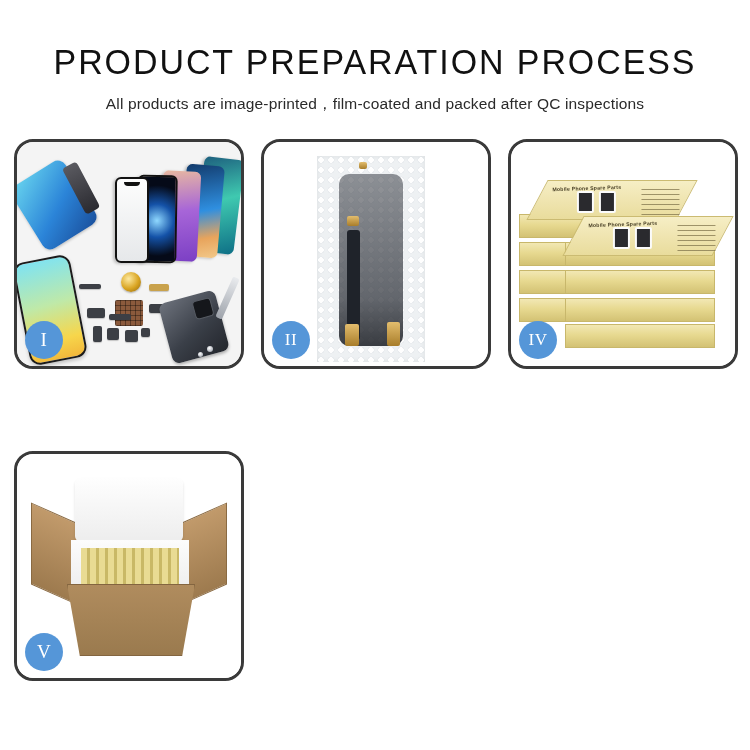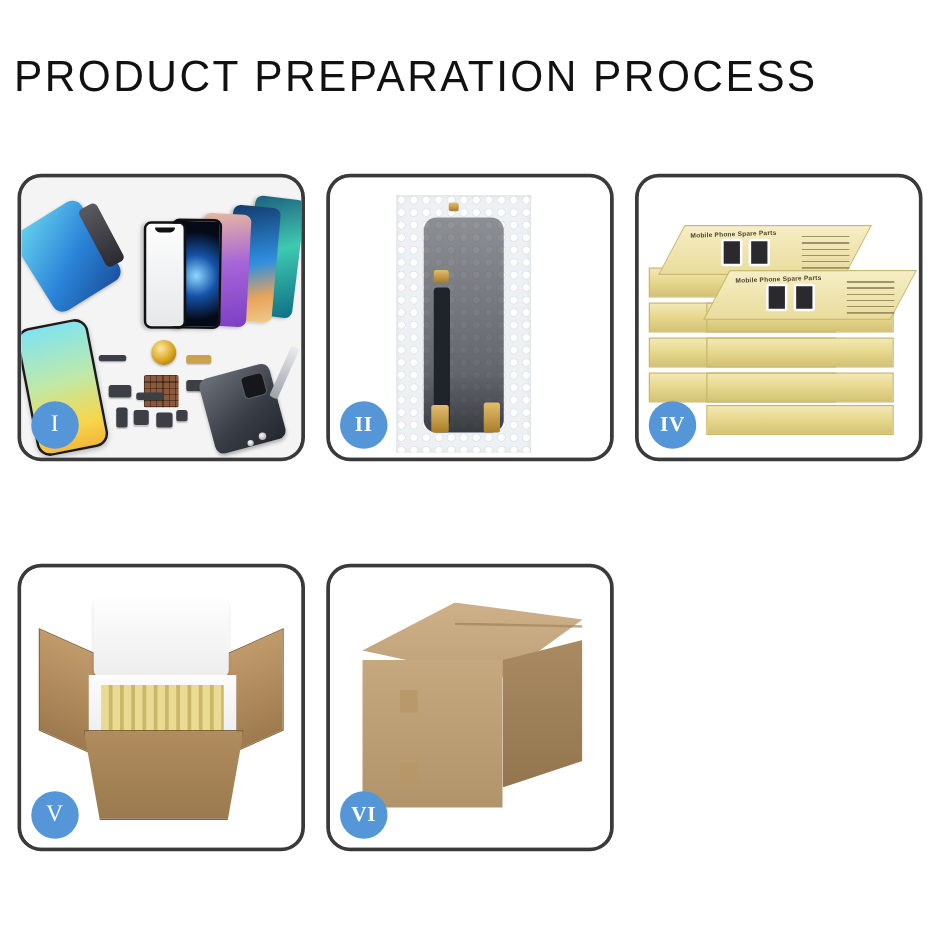--- a/index.html
+++ b/index.html
@@ -5,21 +5,21 @@
   * { box-sizing: border-box; margin: 0; padding: 0; }
   html, body {
     width: 750px; height: 750px;
     background: #ffffff;
     font-family: "Liberation Sans", sans-serif;
     overflow: hidden;
   }
   .page { position: relative; width: 750px; height: 750px; background: #fff; }
 
   
-  .header { position: absolute; top: 0; left: 0; width: 750px; text-align: left; }
+  .header { position: absolute; top: 0; left: 0; width: 750px; text-align: center; }
   .title {
     margin-top: 44px;
     font-size: 35px;
     font-weight: 500;
     letter-spacing: 2.0px;
     color: #111111;
     line-height: 1.05;
     font-family: "Liberation Sans", sans-serif;
     transform: scaleX(0.97);
   }
@@ -60,21 +60,21 @@
     border-radius: 50%;
     background: #5596d8;
     color: #ffffff;
     font-family: "Liberation Serif", serif;
     font-size: 19px;
     line-height: 38px;
     text-align: center;
     letter-spacing: 0.5px;
     z-index: 9;
   }
-  .badge.wide { font-size: 17px; font-weight: bold; }
+  .badge.wide { font-size: 17px; }
 
   
   .p1 { background: #f4f4f4; }
   .ph { position: absolute; border-radius: 7px; }
   .ph-blue-wrap {
     left: 6px; top: 26px; width: 62px; height: 74px;
     background: linear-gradient(150deg,#69d6ef 0%, #2b84d8 55%, #1a4f9c 100%);
     transform: rotate(-32deg); border-radius: 9px;
     box-shadow: 0 1px 3px rgba(0,0,0,.25);
   }
@@ -297,20 +297,21 @@
     clip-path: polygon(42% 0, 100% 22%, 100% 42%, 42% 20%);
   }
 </style>
 </head>
 <body>
 
 <div class="page">
 
   <div class="header">
     <div class="title">PRODUCT PREPARATION PROCESS</div>
+    <div class="subtitle">All products are image-printed，film-coated and packed after QC inspections</div>
   </div>
 
   <div class="grid">
 
     <div class="card">
       <div class="card-inner p1">
         <div class="ph ph-blue-wrap"></div>
         <div class="ph ph-big"></div>
         <div class="fan">
           <i class="f5"></i>
@@ -389,26 +390,15 @@
         <div class="v-flapL"></div>
         <div class="v-flapR"></div>
         <div class="v-foamlid"></div>
         <div class="v-foambody"></div>
         <div class="v-yellow"></div>
         <div class="v-body"></div>
       </div>
       <div class="badge">V</div>
     </div>
 
-    <div class="card">
-      <div class="card-inner p6">
-        <div class="c6-top"></div>
-        <div class="c6-seam"></div>
-        <div class="c6-front"></div>
-        <div class="c6-side"></div>
-        <div class="c6-tape" style="left:56px; top:98px; width:14px; height:18px;"></div>
-        <div class="c6-tape" style="left:56px; top:156px; width:14px; height:18px;"></div>
-      </div>
-      <div class="badge wide">VI</div>
-    </div>
 
   </div>
 </div>
 
 </body></html>

